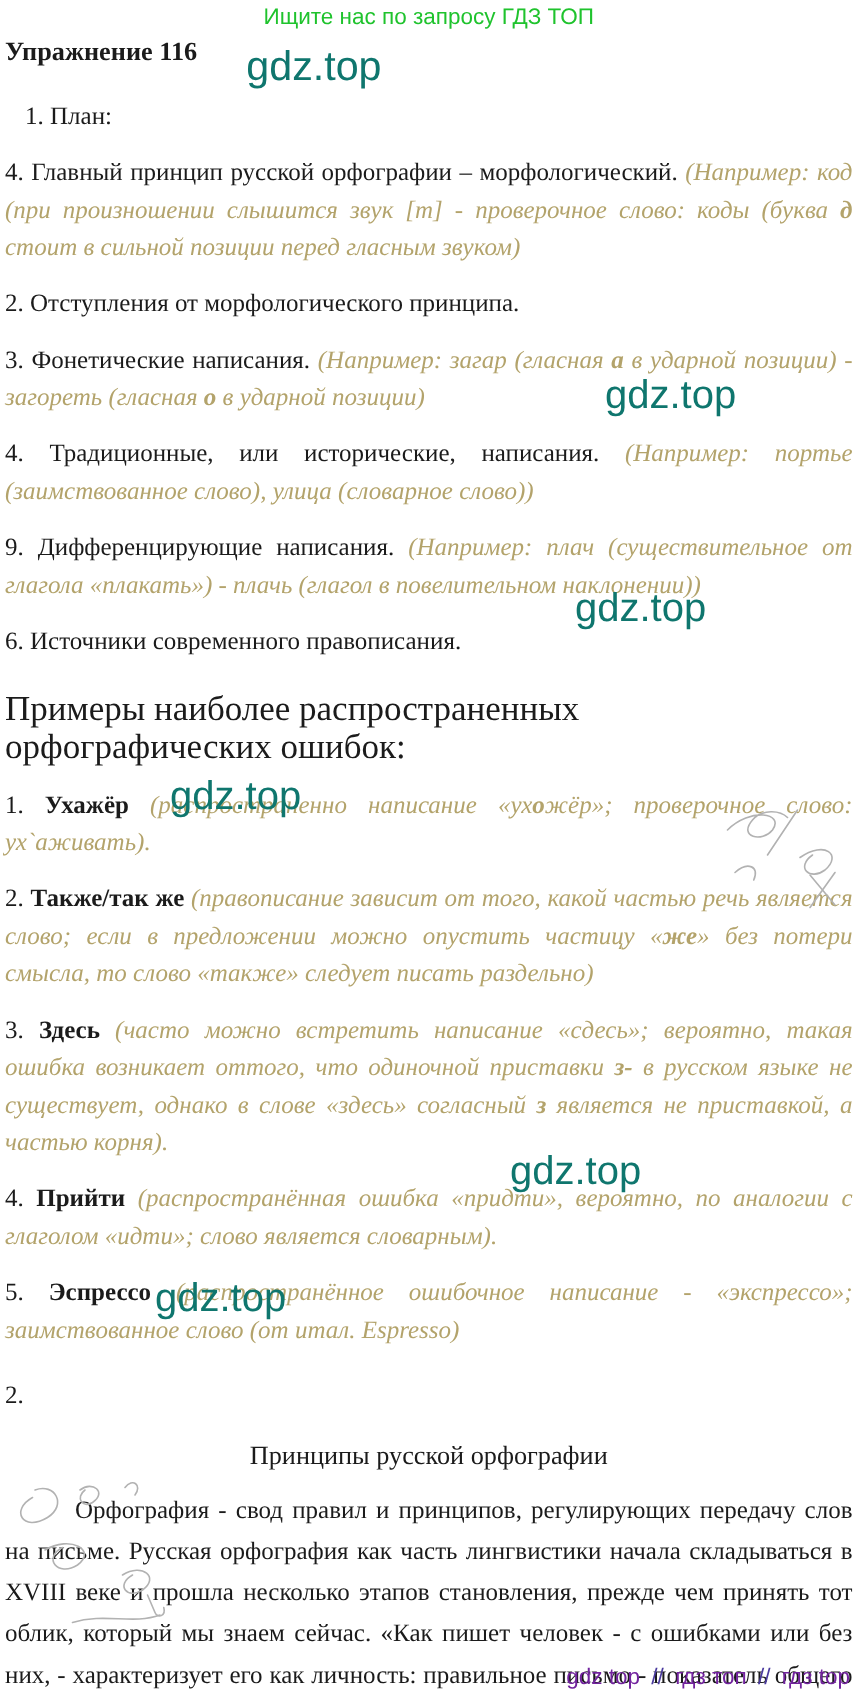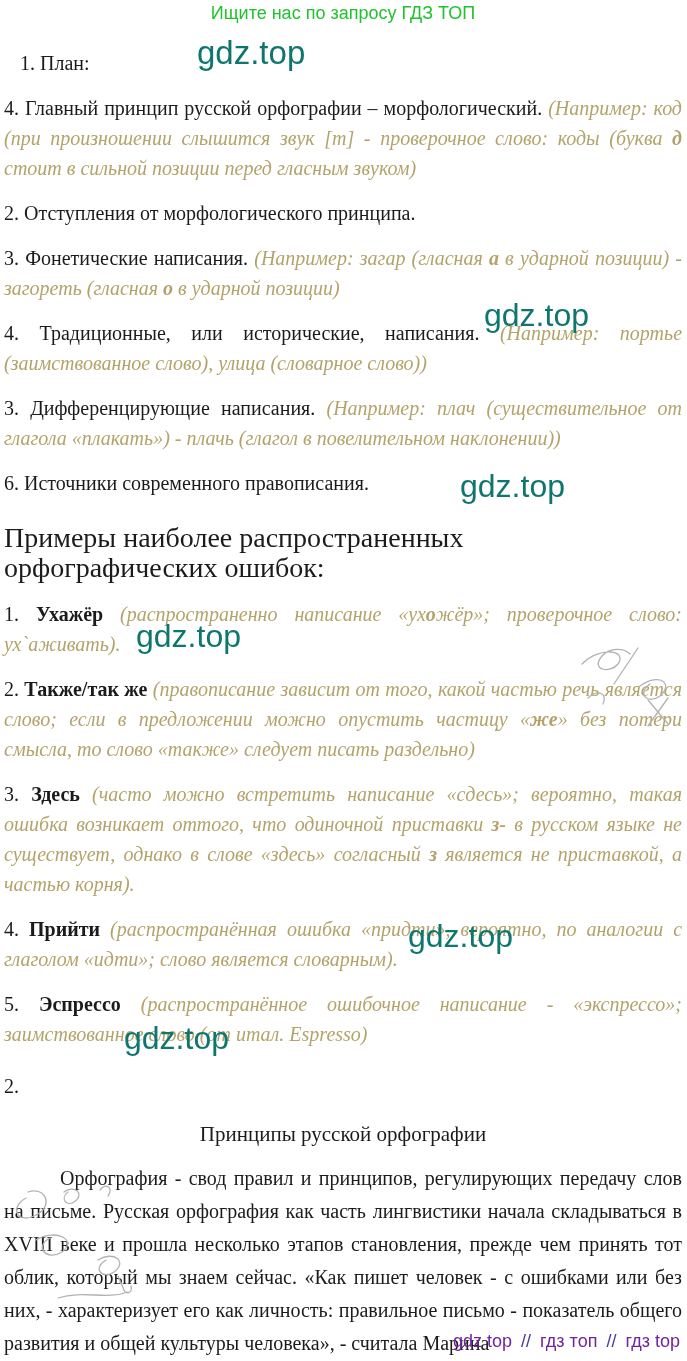--- a/index.html
+++ b/index.html
@@ -89,29 +89,30 @@
   .scribble path{fill:none;stroke:#b2b2b2;stroke-width:1.3;stroke-linecap:round;}
 </style>
 </head>
 <body>
 
 <div class="page">
 
   <div class="content">
     <div class="promo" style="color: rgb(31, 195, 45);">Ищите нас по запросу ГДЗ ТОП</div>
 
+    <h1 class="title">Упражнение 116</h1>
 
     <p class="plan-label">1. План:</p>
 
     <div id="plan-list">
         <p class="item"><span>4. Главный принцип русской орфографии – морфологический.</span> <span class="orange" style="color: rgb(179, 163, 107);"><span>(Например: код (при произношении слышится звук [т] - проверочное слово: коды (буква </span><span class="ob">д</span><span> стоит в сильной позиции перед гласным звуком)</span></span></p>
         <p class="item"><span>2. Отступления от морфологического принципа.</span></p>
         <p class="item"><span>3. Фонетические написания.</span> <span class="orange" style="color: rgb(179, 163, 107);"><span>(Например: загар (гласная </span><span class="ob">а</span><span> в ударной позиции) - загореть (гласная </span><span class="ob">о</span><span> в ударной позиции)</span></span></p>
         <p class="item"><span>4. Традиционные, или исторические, написания.</span> <span class="orange" style="color: rgb(179, 163, 107);"><span>(Например: портье (заимствованное слово), улица (словарное слово))</span></span></p>
-        <p class="item"><span>3. Дифференцирующие написания.</span> <span class="orange" style="color: rgb(179, 163, 107);"><span>(Например: плач (существительное от глагола «плакать») - плачь (глагол в повелительном наклонении))</span></span></p>
+        <p class="item"><span>9. Дифференцирующие написания.</span> <span class="orange" style="color: rgb(179, 163, 107);"><span>(Например: плач (существительное от глагола «плакать») - плачь (глагол в повелительном наклонении))</span></span></p>
         <p class="item"><span>6. Источники современного правописания.</span></p>
       </div>
 
     <p class="examples-heading">Примеры наиболее распространенных орфографических ошибок:</p>
 
     <div id="errors-list">
         <p class="item"><span>1. </span><span class="term">Ухажёр</span> <span class="orange" style="color: rgb(179, 163, 107);"><span>(распространенно написание «ух</span><span class="ob">о</span><span>жёр»; проверочное слово: ух`аживать).</span></span></p>
         <p class="item"><span>2. </span><span class="term">Также/так же</span> <span class="orange" style="color: rgb(179, 163, 107);"><span>(правописание зависит от того, какой частью речь является слово; если в предложении можно опустить частицу «</span><span class="ob">же</span><span>» без потери смысла, то слово «также» следует писать раздельно)</span></span></p>
         <p class="item"><span>3. </span><span class="term">Здесь</span> <span class="orange" style="color: rgb(179, 163, 107);"><span>(часто можно встретить написание «сдесь»; вероятно, такая ошибка возникает оттого, что одиночной приставки </span><span class="ob">з-</span><span> в русском языке не существует, однако в слове «здесь» согласный </span><span class="ob">з</span><span> является не приставкой, а частью корня).</span></span></p>
         <p class="item"><span>4. </span><span class="term">Прийти</span> <span class="orange" style="color: rgb(179, 163, 107);"><span>(распространённая ошибка «придти», вероятно, по аналогии с глаголом «идти»; слово является словарным).</span></span></p>

